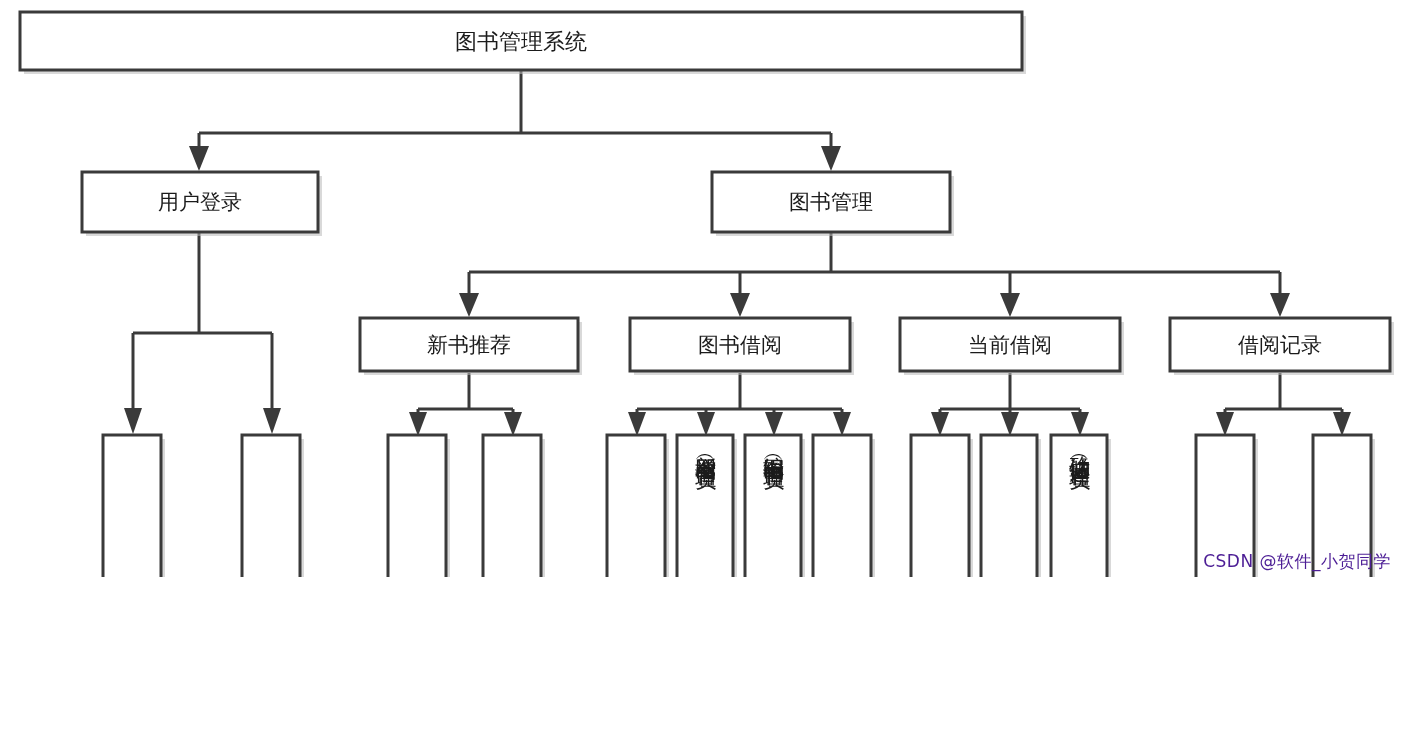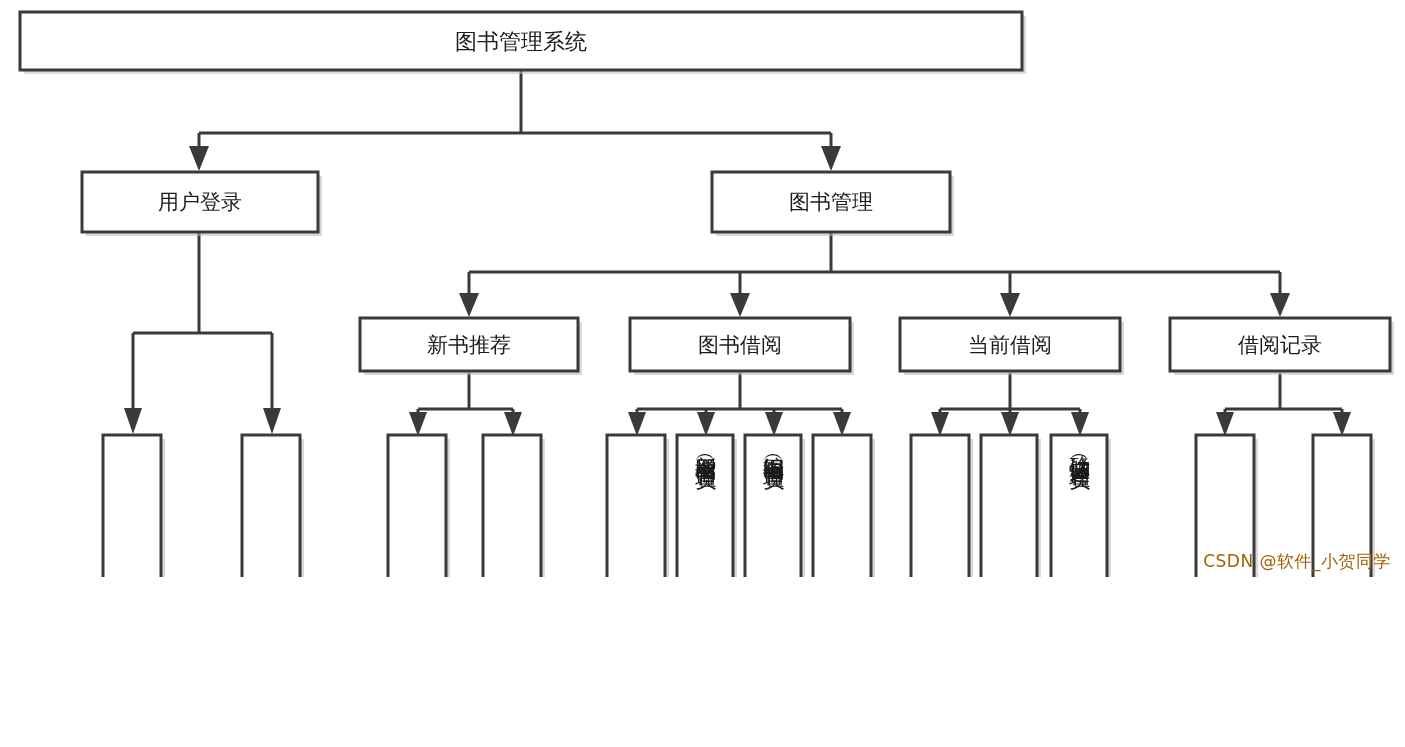--- a/index.html
+++ b/index.html
@@ -77,21 +77,21 @@
     color: #1b1b1b;
     letter-spacing: 2px;
     white-space: nowrap;
   }
   .watermark {
     position: absolute;
     right: 14px;
     bottom: 4px;
     font-family: "DejaVu Sans", "Liberation Sans", sans-serif;
     font-size: 17px;
-    color: #a16207;
+    color: #4c1d95;
     letter-spacing: 0.5px;
     user-select: none;
   }
 </style>
 </head>
 <body>
 
 <div id="diagram-root">
 
   <svg class="diagram-canvas" viewBox="0 0 1405 747">

